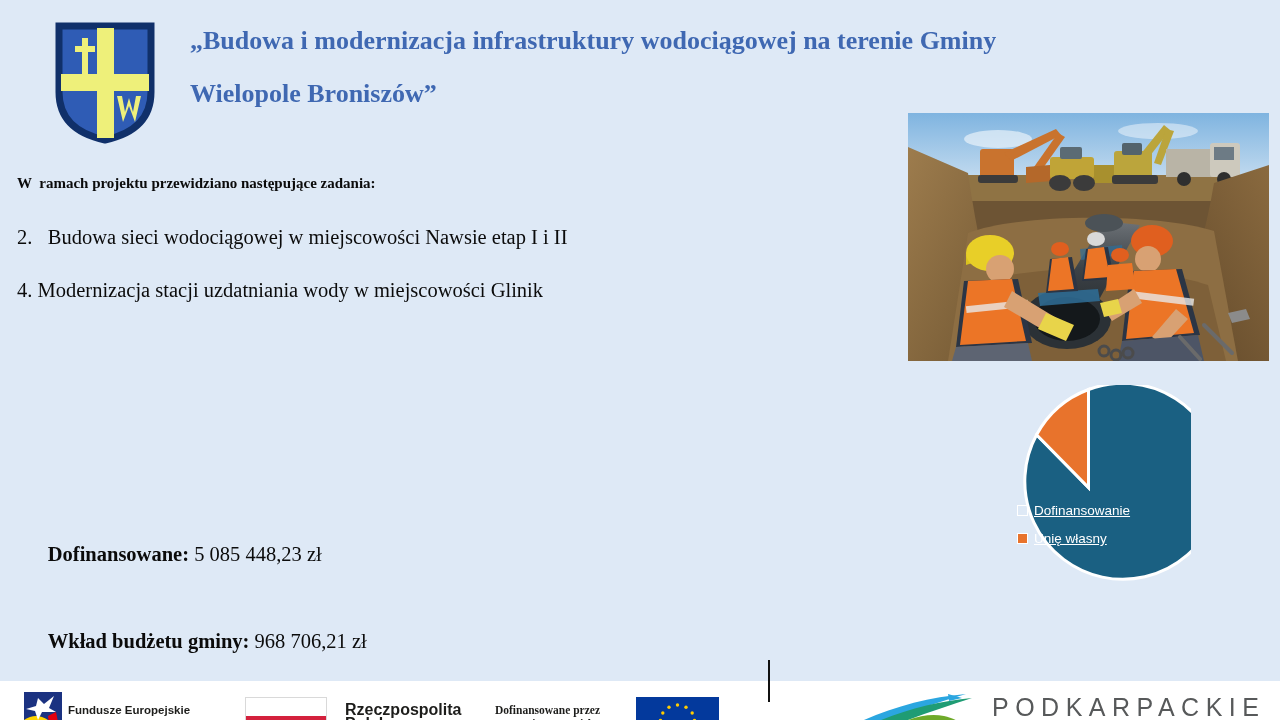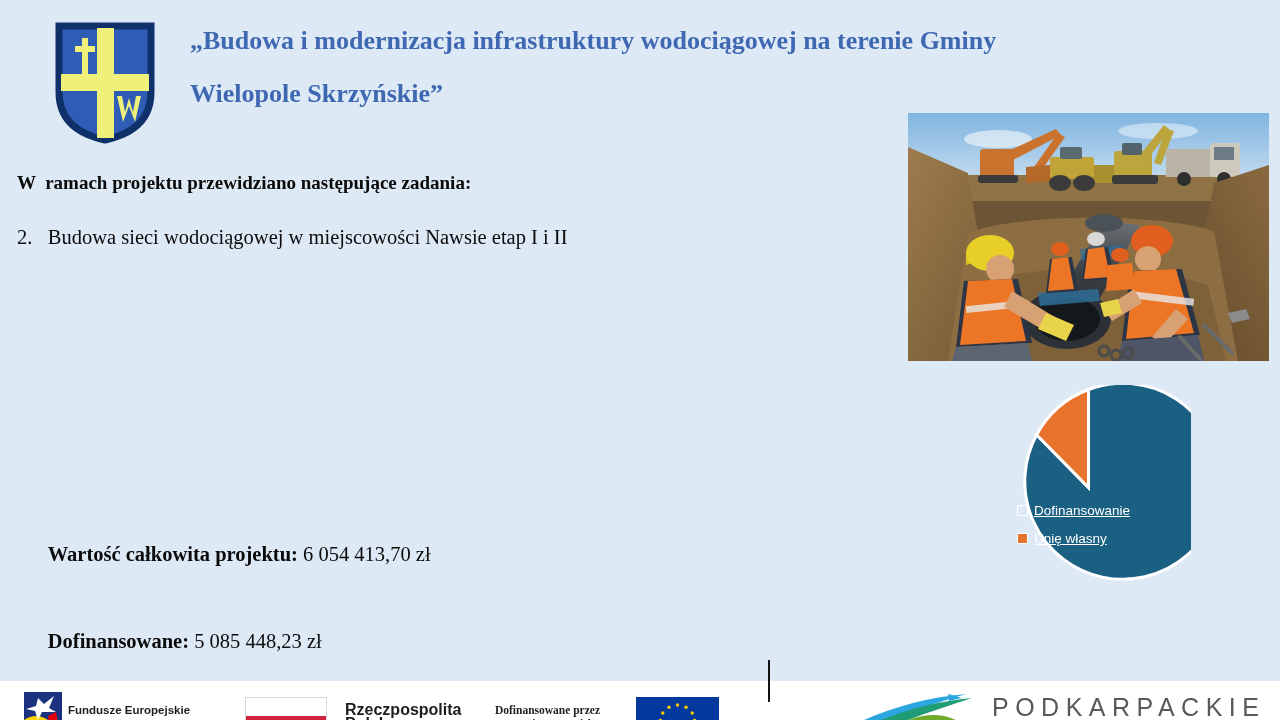--- a/index.html
+++ b/index.html
@@ -35,21 +35,21 @@
   #title .line2 { display: block; }
 
   
   #body-block {
     position: absolute; left: 17px; top: 170px;
     width: 850px;
     color: #0b0b0b;
   }
   .intro {
     font-weight: bold;
-    font-size: 19px;
+    font-size: 15px;
     line-height: 26px;
     margin-bottom: 28px;
     white-space: pre;
   }
   .task {
     font-size: 20.5px;
     line-height: 27px;
     margin-bottom: 26px;
     white-space: pre-wrap;
   }
@@ -177,32 +177,30 @@
 
       <rect x="27" y="16" width="6" height="44" fill="#eef07a"></rect>
       <rect x="20" y="24" width="20" height="6" fill="#eef07a"></rect>
 
       <path d="M62 74 L68 100 L74 84 L80 100 L86 74 L81 74 L78 90 L74 76 L70 90 L67 74 Z" fill="#eef07a"></path>
     </svg>
   </div>
 
   <div id="title">
     <span>„Budowa i modernizacja infrastruktury wodociągowej na terenie Gminy</span>
-    <span class="line2">Wielopole Skrzyńskie”</span>
+    <span class="line2">Wielopole Broniszów”</span>
   </div>
 
   <div id="body-block">
     <div class="intro">W  ramach projektu przewidziano następujące zadania:</div>
     <div class="task first">2.   Budowa sieci wodociągowej w miejscowości Nawsie etap I i II</div>
+    <div class="task">4. Modernizacja stacji uzdatniania wody w miejscowości Glinik</div>
   </div>
 
   <div id="finance">
-    <div class="row">
-      <span class="lbl">Wartość całkowita projektu:</span><span class="val"> 6 054 413,70 zł</span>
-    </div>
     <div class="row">
       <span class="lbl">Dofinansowane:</span><span class="val"> 5 085 448,23 zł</span>
     </div>
     <div class="row">
       <span class="lbl">Wkład budżetu gminy:</span><span class="val"> 968 706,21 zł</span>
     </div>
   </div>
 
   <div id="photo">
     <svg width="361" height="248" viewBox="0 0 361 248">

